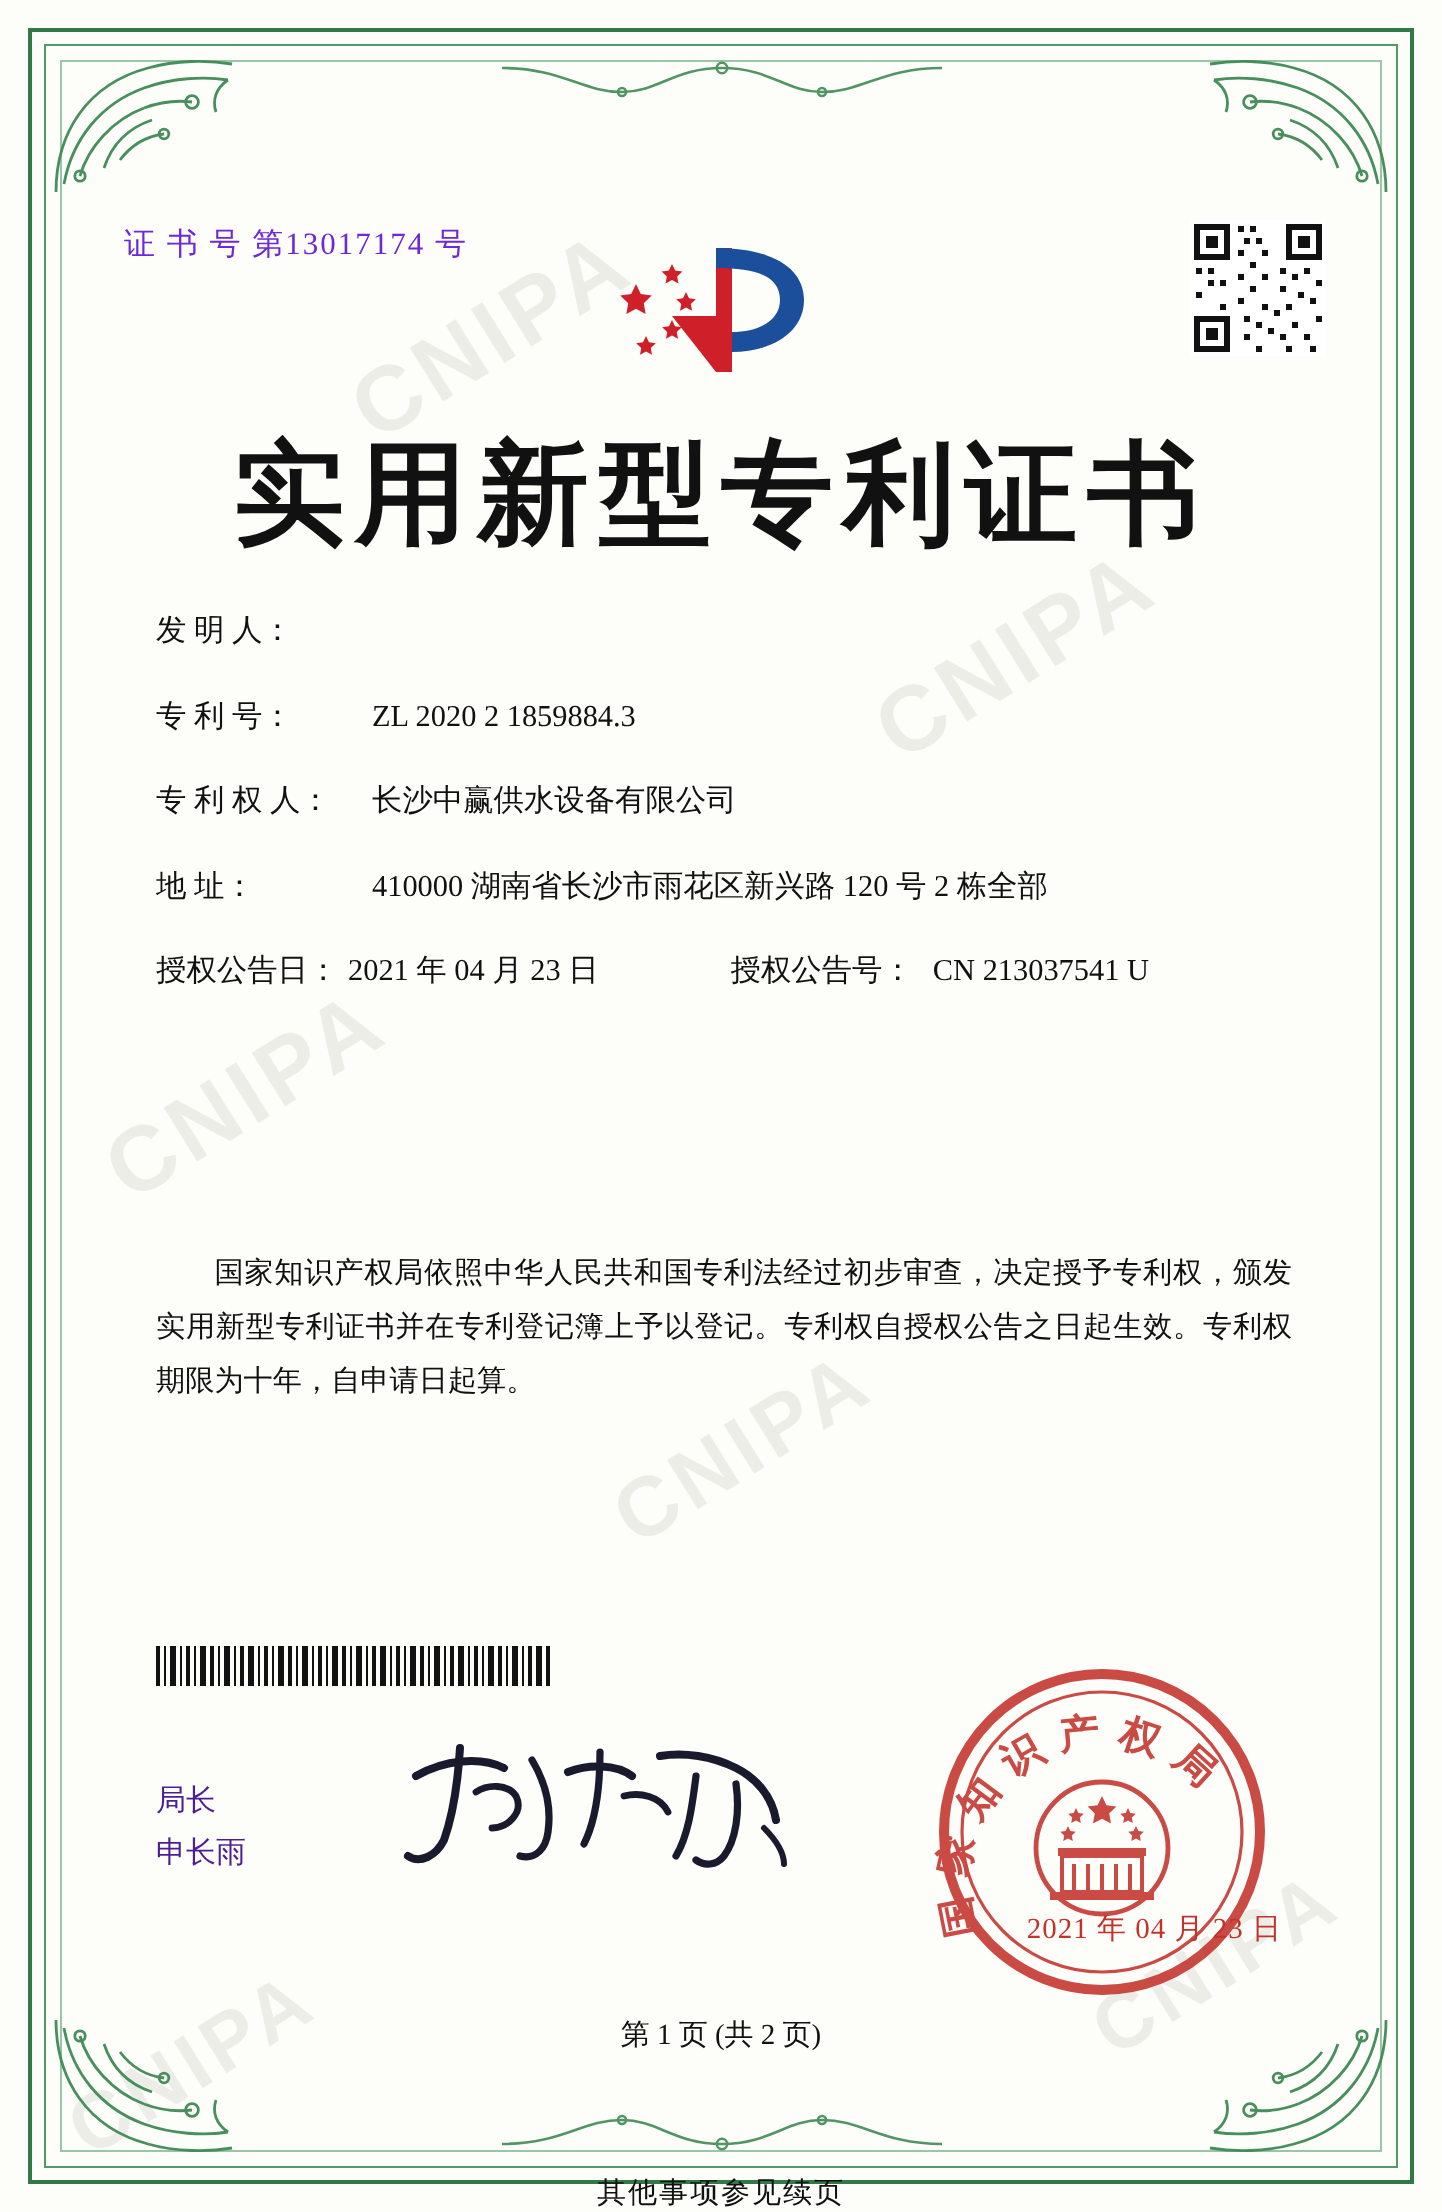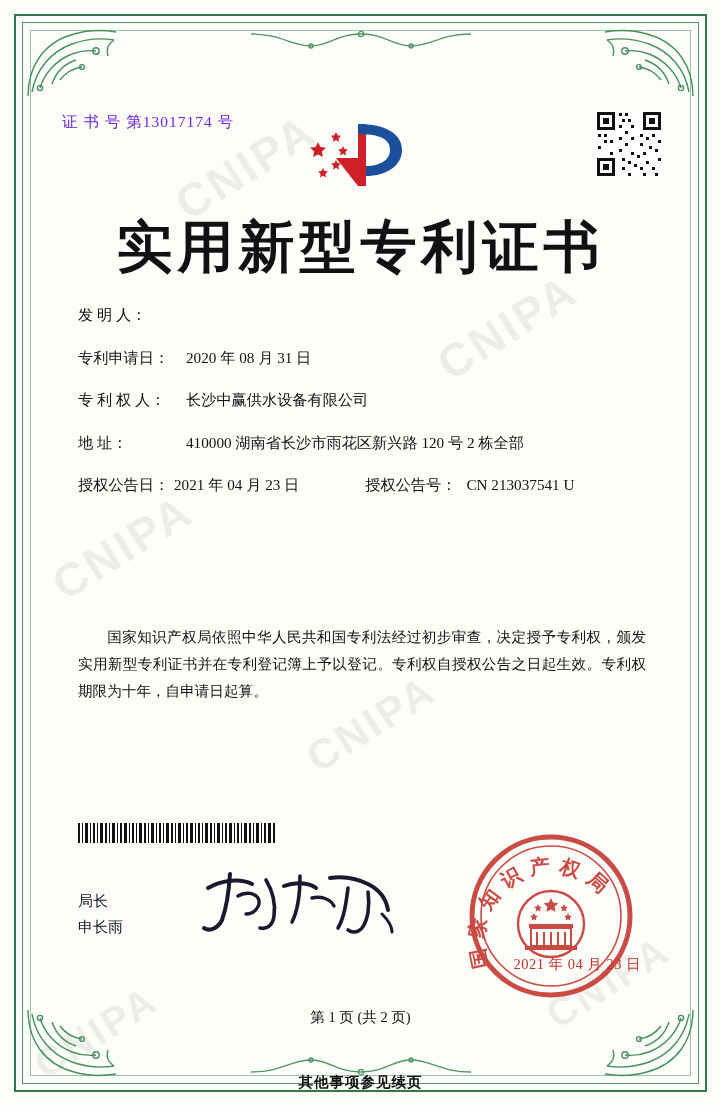--- a/index.html
+++ b/index.html
@@ -176,21 +176,21 @@
   }
   .barcode svg { display: block; }
 
   
   .sig-label {
     position: absolute;
     left: 78px;
     top: 888px;
     font-size: 15px;
     line-height: 26px;
-    color: #0f172a;
+    color: #4c1d95;
   }
   .sig-script {
     position: absolute;
     left: 196px;
     top: 862px;
     width: 210px;
     height: 78px;
   }
   .sig-script svg { display:block; }
 
@@ -217,26 +217,25 @@
     position: absolute;
     left: 0; right: 0;
     top: 1008px;
     text-align: center;
     font-size: 14.5px;
     color: #111;
   }
   .footnote {
     position: absolute;
     left: 0; right: 0;
-    bottom: 14px;
+    bottom: 0;
     text-align: center;
     font-size: 14.5px;
     color: #111;
     letter-spacing: 1px;
-    font-weight: bold;
   }
 </style>
 </head>
 <body>
 
 <div class="page">
 
   <div class="wm wm1">CNIPA</div>
   <div class="wm wm2">CNIPA</div>
   <div class="wm wm3">CNIPA</div>
@@ -394,22 +393,22 @@
     </svg>
   </div>
 
   <div class="title">实用新型专利证书</div>
 
   <div class="fields">
     <div class="row">
       <div class="lab">发 明 人：</div>
     </div>
     <div class="row">
-      <div class="lab">专利申请日：</div>
-      <div class="val">2020 年 08 月 31 日</div>
+      <div class="lab">专 利 号：</div>
+      <div class="val">ZL 2020 2 1859884.3</div>
     </div>
     <div class="row">
       <div class="lab">专 利 权 人：</div>
       <div class="val">长沙中赢供水设备有限公司</div>
     </div>
     <div class="row">
       <div class="lab">地        址：</div>
       <div class="val">410000 湖南省长沙市雨花区新兴路 120 号 2 栋全部</div>
     </div>
     <div class="row two">

